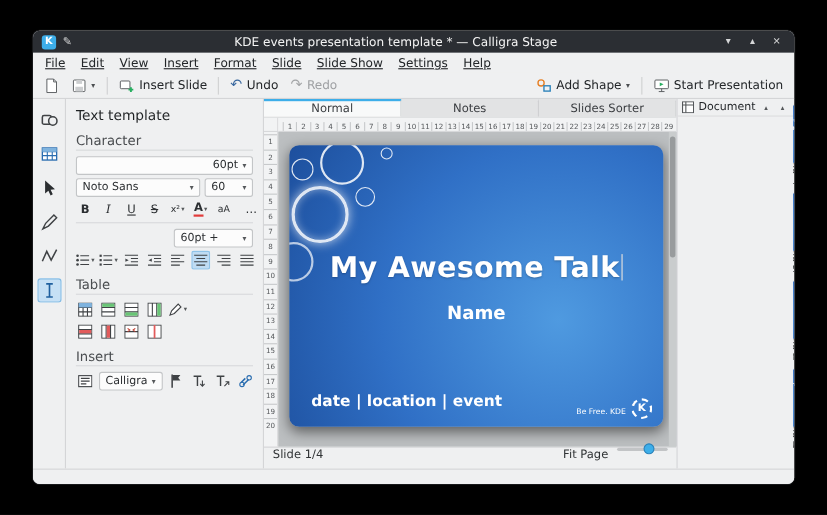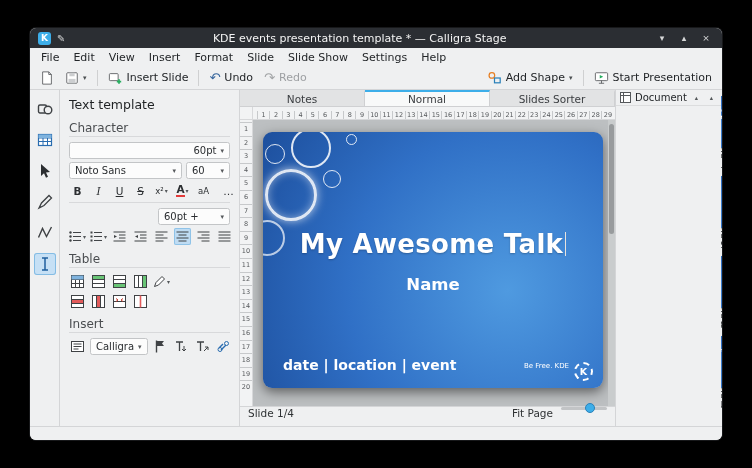--- a/index.html
+++ b/index.html
@@ -15,21 +15,21 @@
   .titlebar { height:20px; background:#2b2e33; color:#e8e9ea; display:flex;
               align-items:center; font-size:11px; padding:0 8px; gap:6px; flex:0 0 auto; }
   .kde-badge { width:13px; height:13px; border-radius:3px; background:#3daee9; color:#fff;
                font-size:9px; font-weight:bold; display:flex; align-items:center; justify-content:center; }
   .tb-pen { font-size:10px; color:#cfd0d1; }
   .tb-title { flex:1; text-align:center; color:#f4f4f4; white-space:nowrap; overflow:hidden; }
   .tb-ctrl { width:16px; text-align:center; color:#d6d7d8; font-size:9px; cursor:default; }
 
   
   .menubar { height:18px; display:flex; align-items:center; font-size:11px;
-             color:#232629; padding:0 4px; background:#eff0f1; flex:0 0 auto; }
+             color:#232629; padding:0 4px; background:#eff0f1; flex:0 0 auto;text-decoration:underline; }
   .menu-item { padding:0 7px; white-space:nowrap; }
 
   
   .toolbar { height:24px; display:flex; align-items:center; font-size:11px; padding:0 6px;
              gap:3px; border-bottom:1px solid #d4d5d7; background:#eff0f1; color:#232629; flex:0 0 auto; }
   .tbtn { display:flex; align-items:center; gap:4px; padding:2px 4px; border-radius:3px; white-space:nowrap; }
   .tsep { width:1px; height:16px; background:#cfd0d1; margin:0 3px; }
   .tspacer { flex:1; }
   .disabled { color:#9ea0a3; }
   .tb-arrow { font-size:7px; color:#4b4e51; }
@@ -102,21 +102,21 @@
   .r4 { left:60px; top:38px; width:18px; height:18px; border-width:1.5px; }
   .r5 { left:83px; top:2px;  width:11px; height:11px; border-width:1.5px; }
   .r6 { left:-14px; top:88px; width:36px; height:36px; border-width:2px; opacity:.8; }
 
   .slide-title { position:absolute; top:97px; width:100%; text-align:center;
                  font-size:26px; font-weight:bold; letter-spacing:.3px;
                  text-shadow:0 1px 2px rgba(0,0,0,.25); }
   .caret { display:inline-block; width:1px; height:24px; background:#e8e3de; vertical-align:-3px; margin-left:2px; }
   .slide-sub { position:absolute; top:143px; width:100%; text-align:center; font-size:16.5px; font-weight:bold; }
   .slide-footer { position:absolute; left:20px; bottom:15px; font-size:14px; font-weight:bold; }
-  .slide-brand { position:absolute; right:10px; bottom:7px; display:flex; align-items:flex-start; gap:5px; }
+  .slide-brand { position:absolute; right:10px; bottom:7px; display:flex; align-items:flex-end; gap:5px; }
   .brand-text { font-size:7px; margin-bottom:3px; }
   .kde-logo { width:19px; height:19px; border:2.5px dashed #fff; border-radius:50%; display:flex;
               align-items:center; justify-content:center; font-size:9.5px; font-weight:bold; color:#fff; }
 
   .canvas-scroll-track { position:absolute; right:0; top:0; width:7px; height:100%; background:#c9cccd; }
   .canvas-scroll-thumb { position:absolute; right:1px; top:4px; width:5px; height:110px;
                          background:#989b9d; border-radius:3px; }
 
   .statusbar { height:20px; display:flex; font-size:10.5px; color:#2f3234;
                padding:0 8px; gap:8px; border-top:1px solid #d4d5d7; background:#eff0f1; flex:0 0 auto; }
@@ -491,22 +491,22 @@
               <path d="M2 8l4-4M4 10l5-5" stroke="#2a6db0" stroke-width="1.4" fill="none"></path>
               <circle cx="3" cy="9.5" r="2" fill="none" stroke="#2a6db0"></circle>
               <circle cx="9.5" cy="3.5" r="2" fill="none" stroke="#2a6db0"></circle>
             </svg>
           </span>
       </div>
     </div>
 
     <div class="center">
       <div class="vtabs">
+          <div class="vtab active">Normal</div>
           <div class="vtab">Notes</div>
-          <div class="vtab active">Normal</div>
           <div class="vtab">Slides Sorter</div>
         </div>
 
       <div class="ruler-row">
         <div class="ruler-corner"></div>
         <div class="hruler">
             <span class="hnum">1</span>
             <span class="hnum">2</span>
             <span class="hnum">3</span>
             <span class="hnum">4</span>

